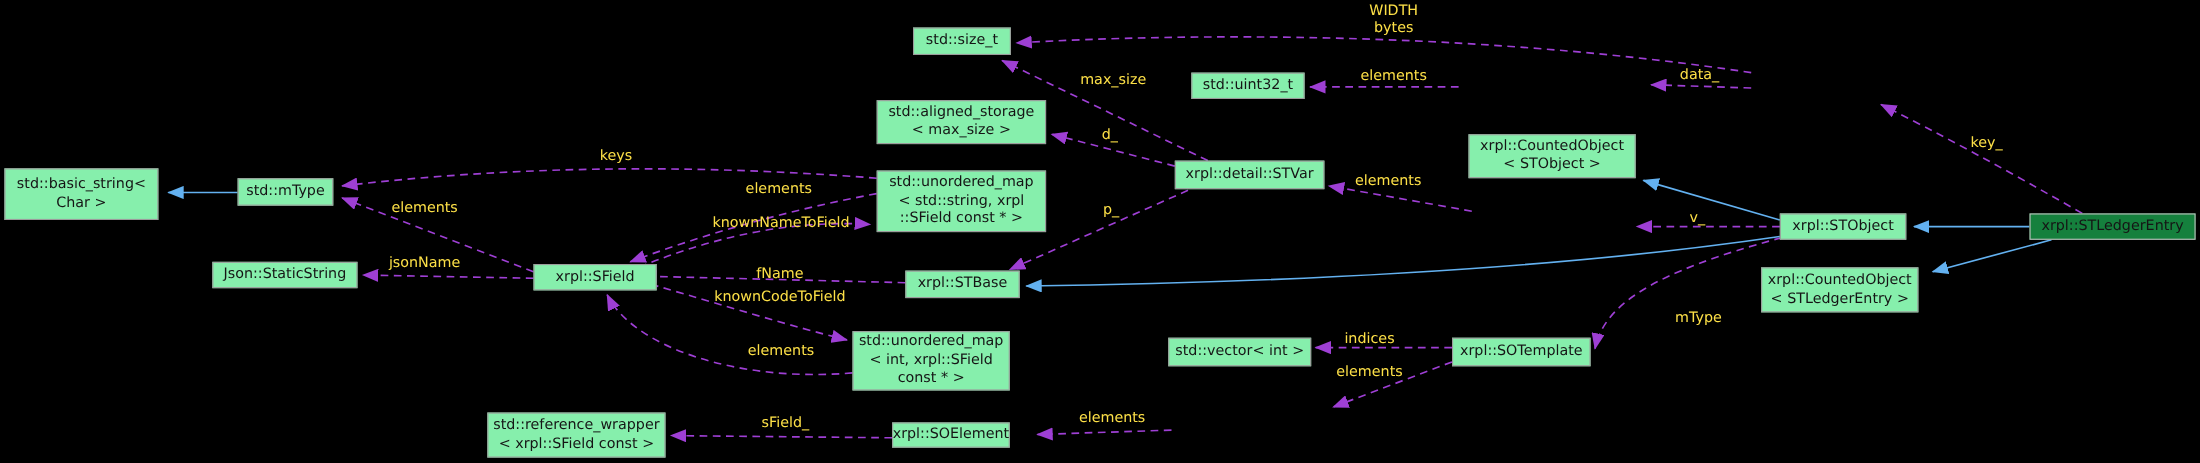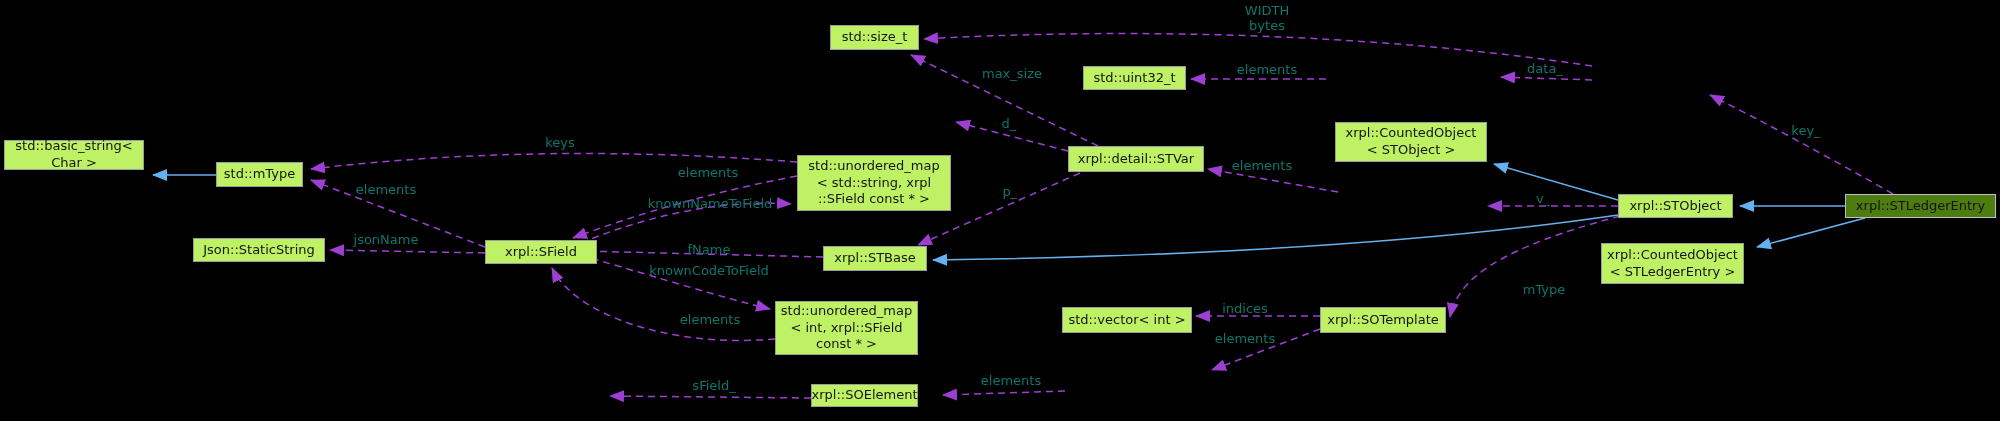--- a/index.html
+++ b/index.html
@@ -7,38 +7,38 @@
     position:relative;
     width:2000px;height:421px;
     background:#000;
     font-family:"DejaVu Sans","Liberation Sans",sans-serif;
     overflow:hidden;
   }
   svg.edges{position:absolute;left:0;top:0;width:2000px;height:421px;}
   .node{
     position:absolute;
     box-sizing:border-box;
-    background:#bef264;
+    background:#86efac;
     border:1.5px solid #9c9c9c;
     color:#151515;
     font-size:13px;
     line-height:1.3;
     display:flex;align-items:center;justify-content:center;
     text-align:center;
     white-space:pre-line;
     z-index:2;
   }
   .node.highlight{
-    background:#4d7c0f;
+    background:#15803d;
     border-color:#bfbfbf;
   }
   .edge-label{
     position:absolute;
     transform:translate(-50%,-50%);
-    color:#0f766e;
+    color:#fde047;
     font-size:13px;
     line-height:1.15;
     white-space:pre-line;
     text-align:center;
     z-index:3;
   }
 </style>
 </head>
 <body>
 
@@ -81,43 +81,47 @@
       <path d="M 1068,151 L 956,122" marker-end="url(#arrowP)"></path>
       <path d="M 1080,173 L 918,245" marker-end="url(#arrowP)"></path>
       <path d="M 1098,146 L 911,55" marker-end="url(#arrowP)"></path>
       <path d="M 1592,66 C 1340,28 1080,30 924,39" marker-end="url(#arrowP)"></path>
       <path d="M 1592,80 L 1501,77" marker-end="url(#arrowP)"></path>
       <path d="M 1326,79 L 1191,79" marker-end="url(#arrowP)"></path>
       <path d="M 1893,194 Q 1790,135 1710,95" marker-end="url(#arrowP)"></path>
     </g>
   </svg>
 
-  <div class="node" style="left:4px;top:140px;width:140px;height:30px">std::basic_string&lt;
+  <div class="node" style="left:4px;top:153px;width:140px;height:47px">std::basic_string&lt;
 Char &gt;</div>
   <div class="node" style="left:216px;top:162px;width:87px;height:25px">std::mType</div>
   <div class="node" style="left:193px;top:238px;width:132px;height:24px">Json::StaticString</div>
   <div class="node" style="left:485px;top:240px;width:112px;height:24px">xrpl::SField</div>
   <div class="node" style="left:830px;top:25px;width:89px;height:25px">std::size_t</div>
+  <div class="node" style="left:797px;top:91px;width:154px;height:40px">std::aligned_storage
+&lt; max_size &gt;</div>
   <div class="node" style="left:797px;top:155px;width:154px;height:56px">std::unordered_map
 &lt; std::string, xrpl
 ::SField const * &gt;</div>
   <div class="node" style="left:1083px;top:66px;width:103px;height:24px">std::uint32_t</div>
   <div class="node" style="left:1068px;top:146px;width:136px;height:26px">xrpl::detail::STVar</div>
   <div class="node" style="left:1335px;top:122px;width:152px;height:40px">xrpl::CountedObject
 &lt; STObject &gt;</div>
   <div class="node" style="left:1618px;top:194px;width:115px;height:24px">xrpl::STObject</div>
   <div class="node highlight" style="left:1845px;top:194px;width:151px;height:24px">xrpl::STLedgerEntry</div>
   <div class="node" style="left:1601px;top:243px;width:143px;height:41px">xrpl::CountedObject
 &lt; STLedgerEntry &gt;</div>
   <div class="node" style="left:823px;top:246px;width:104px;height:25px">xrpl::STBase</div>
   <div class="node" style="left:775px;top:301px;width:143px;height:54px">std::unordered_map
 &lt; int, xrpl::SField
 const * &gt;</div>
   <div class="node" style="left:1062px;top:307px;width:130px;height:26px">std::vector&lt; int &gt;</div>
   <div class="node" style="left:1320px;top:307px;width:126px;height:26px">xrpl::SOTemplate</div>
+  <div class="node" style="left:443px;top:375px;width:162px;height:41px">std::reference_wrapper
+&lt; xrpl::SField const &gt;</div>
   <div class="node" style="left:811px;top:384px;width:107px;height:23px">xrpl::SOElement</div>
 
   <div class="edge-label" style="left:560px;top:143px">keys</div>
   <div class="edge-label" style="left:386px;top:190px">elements</div>
   <div class="edge-label" style="left:386px;top:240px">jsonName</div>
   <div class="edge-label" style="left:708px;top:173px">elements</div>
   <div class="edge-label" style="left:710px;top:204px">knownNameToField</div>
   <div class="edge-label" style="left:709px;top:250px">fName</div>
   <div class="edge-label" style="left:709px;top:271px">knownCodeToField</div>
   <div class="edge-label" style="left:710px;top:320px">elements</div>

